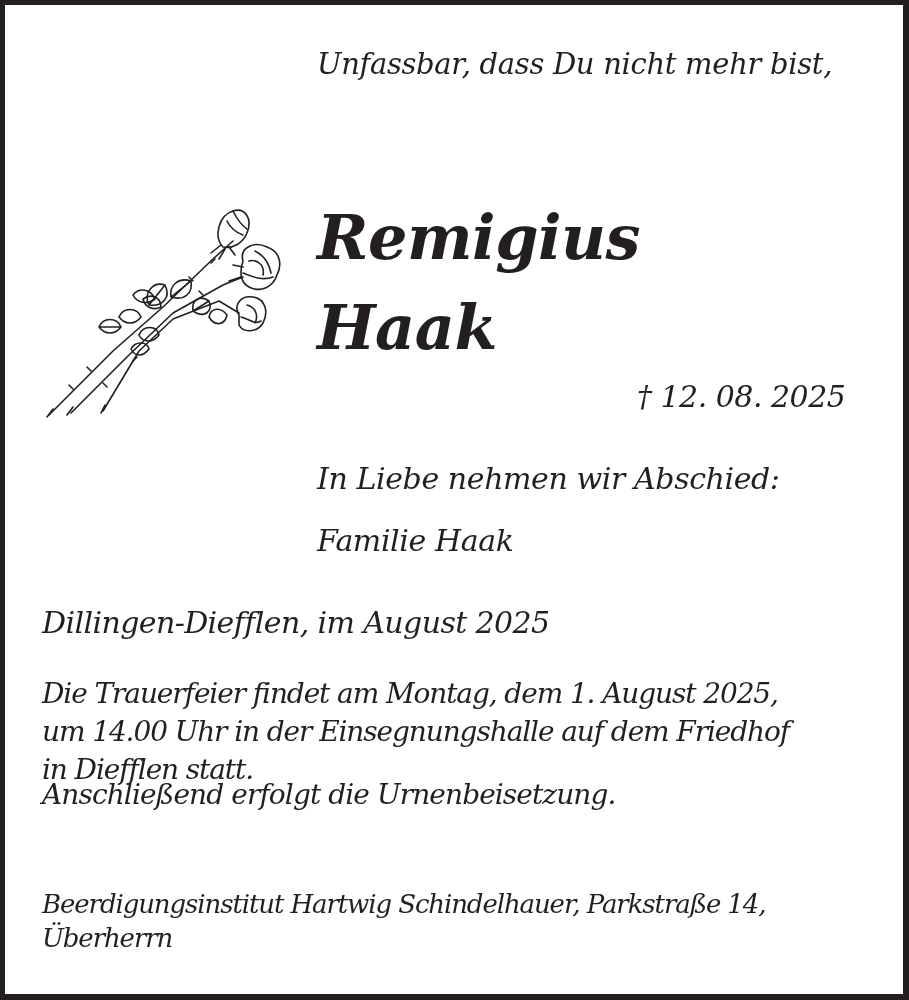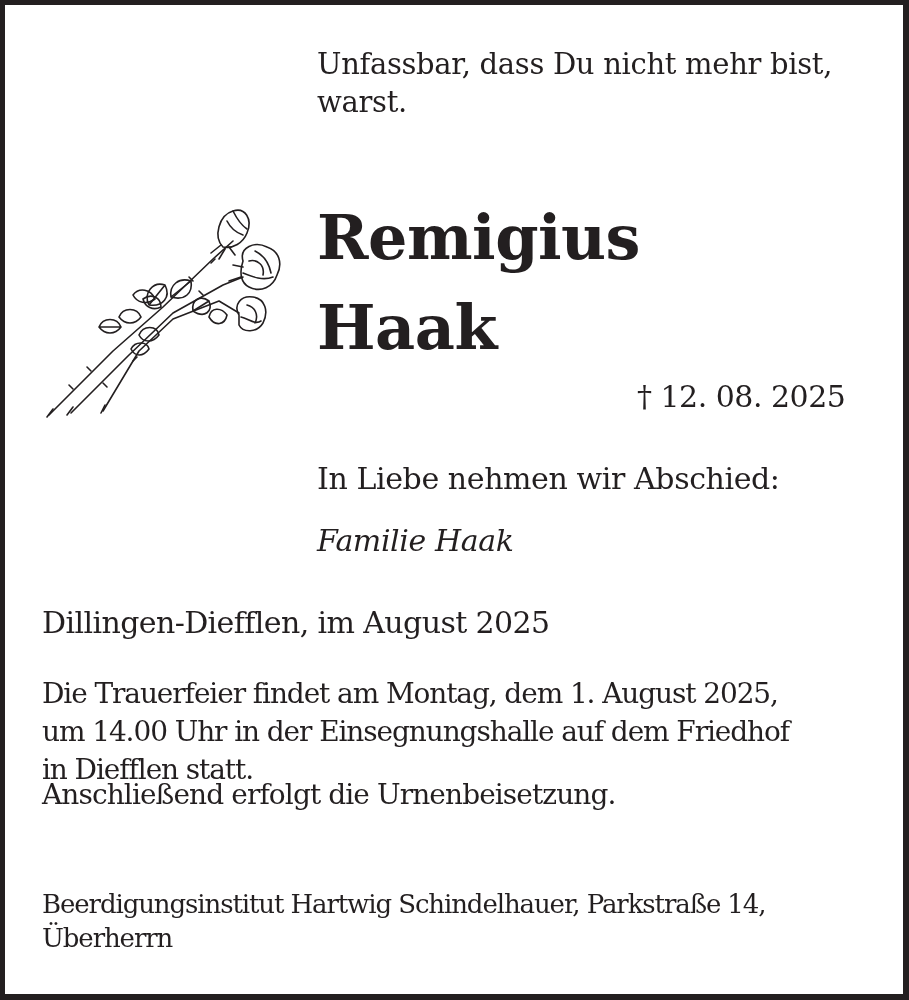--- a/index.html
+++ b/index.html
@@ -9,21 +9,21 @@
       width: 909px; height: 1000px;
       box-sizing: border-box;
       border-top: 5px solid #231f20;
       border-left: 5px solid #231f20;
       border-right: 6px solid #231f20;
       border-bottom: 6px solid #231f20;
       background: #ffffff;
       color: #231f20;
       font-family: "DejaVu Serif", "Liberation Serif", serif;
     }
-    .abs { position: absolute; margin: 0; }
+    .abs { position: absolute; margin: 0; font-style: italic; }
     .quote {
       left: 312px; top: 40px; width: 560px;
       font-size: 29px; line-height: 38px; letter-spacing: -0.3px;
     }
     .name {
       left: 312px; top: 188px;
       font-size: 62px; line-height: 90px; font-weight: bold; letter-spacing: -0.5px;
     }
     .birth { left: 312px; top: 370px; font-size: 30px; line-height: 44px; letter-spacing: -0.5px; }
     .death { left: 632px; top: 370px; font-size: 30px; line-height: 44px; letter-spacing: -0.5px; }
@@ -77,21 +77,20 @@
       <path d="M56 126 C60 116 74 116 78 126 C72 134 62 134 56 126 Z M56 126 L78 126"></path>
       <path d="M76 116 C80 106 94 106 98 116 C92 124 82 124 76 116 Z"></path>
       <path d="M96 134 C100 124 114 124 116 134 C110 142 100 142 96 134 Z"></path>
       <path d="M88 148 C92 140 104 140 106 148 C100 156 92 156 88 148 Z"></path>
       <path d="M100 98 C108 92 118 96 118 106 C110 110 102 106 100 98 Z"></path>
     </svg>
   </div>
 
   <div class="abs quote">
     <span class="line">Unfassbar, dass Du nicht mehr bist,</span>
-    <span class="line">warst.</span>
   </div>
 
   <div class="abs name">
     <span class="line">Remigius</span>
     <span class="line">Haak</span>
   </div>
 
   <div class="abs death">† 12. 08. 2025</div>
 
   <div class="abs farewell">In Liebe nehmen wir Abschied:</div>

